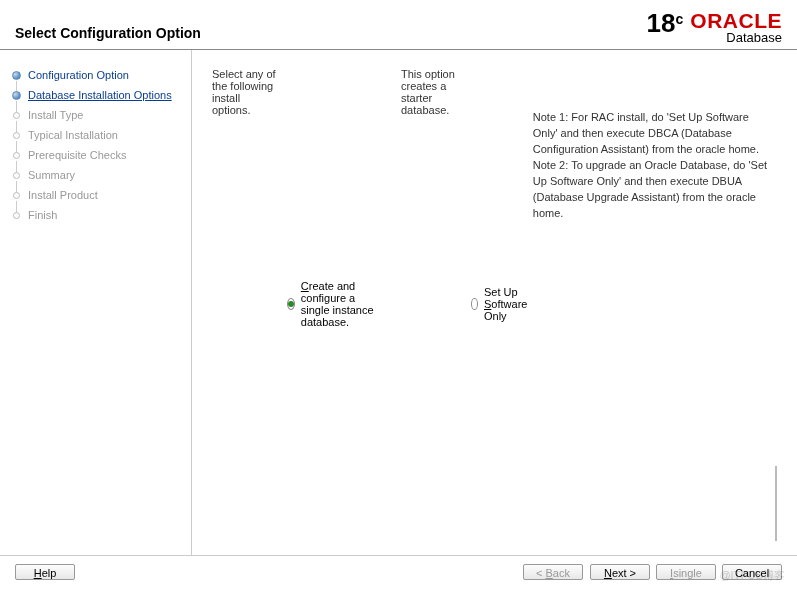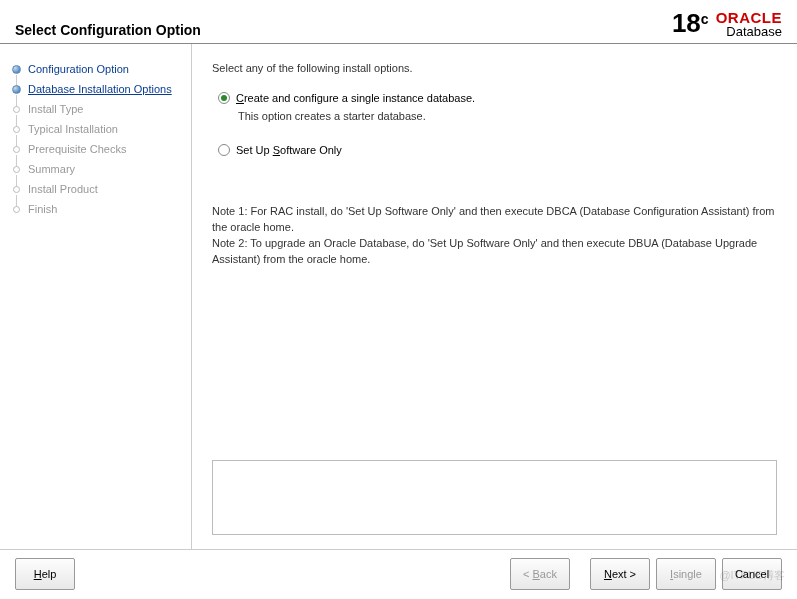--- a/index.html
+++ b/index.html
@@ -37,21 +37,21 @@
       vertical-align: top;
     }
     .logo-18c sup { font-size: 14px; vertical-align: top; position: relative; top: 2px; }
     .logo-stack {
       display: inline-block;
       vertical-align: top;
       text-align: right;
       margin-left: 4px;
     }
     .logo-oracle {
-      font-size: 15px;
+      font-size: 21px;
       font-weight: bold;
       color: #c00;
       letter-spacing: 0.5px;
     }
     .logo-database {
       font-size: 13px;
       color: #000;
     }
     .body-area {
       display: flex;
@@ -113,21 +113,21 @@
       color: #0a3d91;
       text-decoration: underline;
     }
     .step-disabled .step-label {
       color: #999;
     }
     .main {
       flex: 1;
       padding: 18px 20px 10px 20px;
       display: flex;
-      flex-direction: column;
+      flex-direction: row;
     }
     .intro-text {
       font-size: 11px;
       color: #333;
       margin-bottom: 18px;
     }
     .radio-option {
       display: flex;
       align-items: center;
       gap: 6px;
@@ -179,38 +179,38 @@
       display: flex;
       justify-content: space-between;
       align-items: center;
       padding: 8px 15px;
       border-top: 1px solid #ccc;
     }
     .btn {
       font-size: 11px;
       padding: 2px 10px;
       min-width: 60px;
-      height: 32px;
+      height: 16px;
       border: 1px solid #999;
       background: linear-gradient(#fdfdfd, #e8e8e8);
       border-radius: 2px;
       cursor: pointer;
       color: #000;
     }
     .btn:disabled {
       color: #999;
       cursor: default;
     }
     .btn .mnemonic { text-decoration: underline; }
     .footer-right {
       display: flex;
       gap: 6px;
       align-items: center;
     }
-    .btn-group { display: flex; gap: 20px; }
+    .btn-group { display: flex; gap: 7px; }
     .watermark {
       position: absolute;
       right: 12px;
       bottom: 16px;
       font-size: 11px;
       color: rgba(0,0,0,0.18);
       pointer-events: none;
     }
   </style>
 </head>

